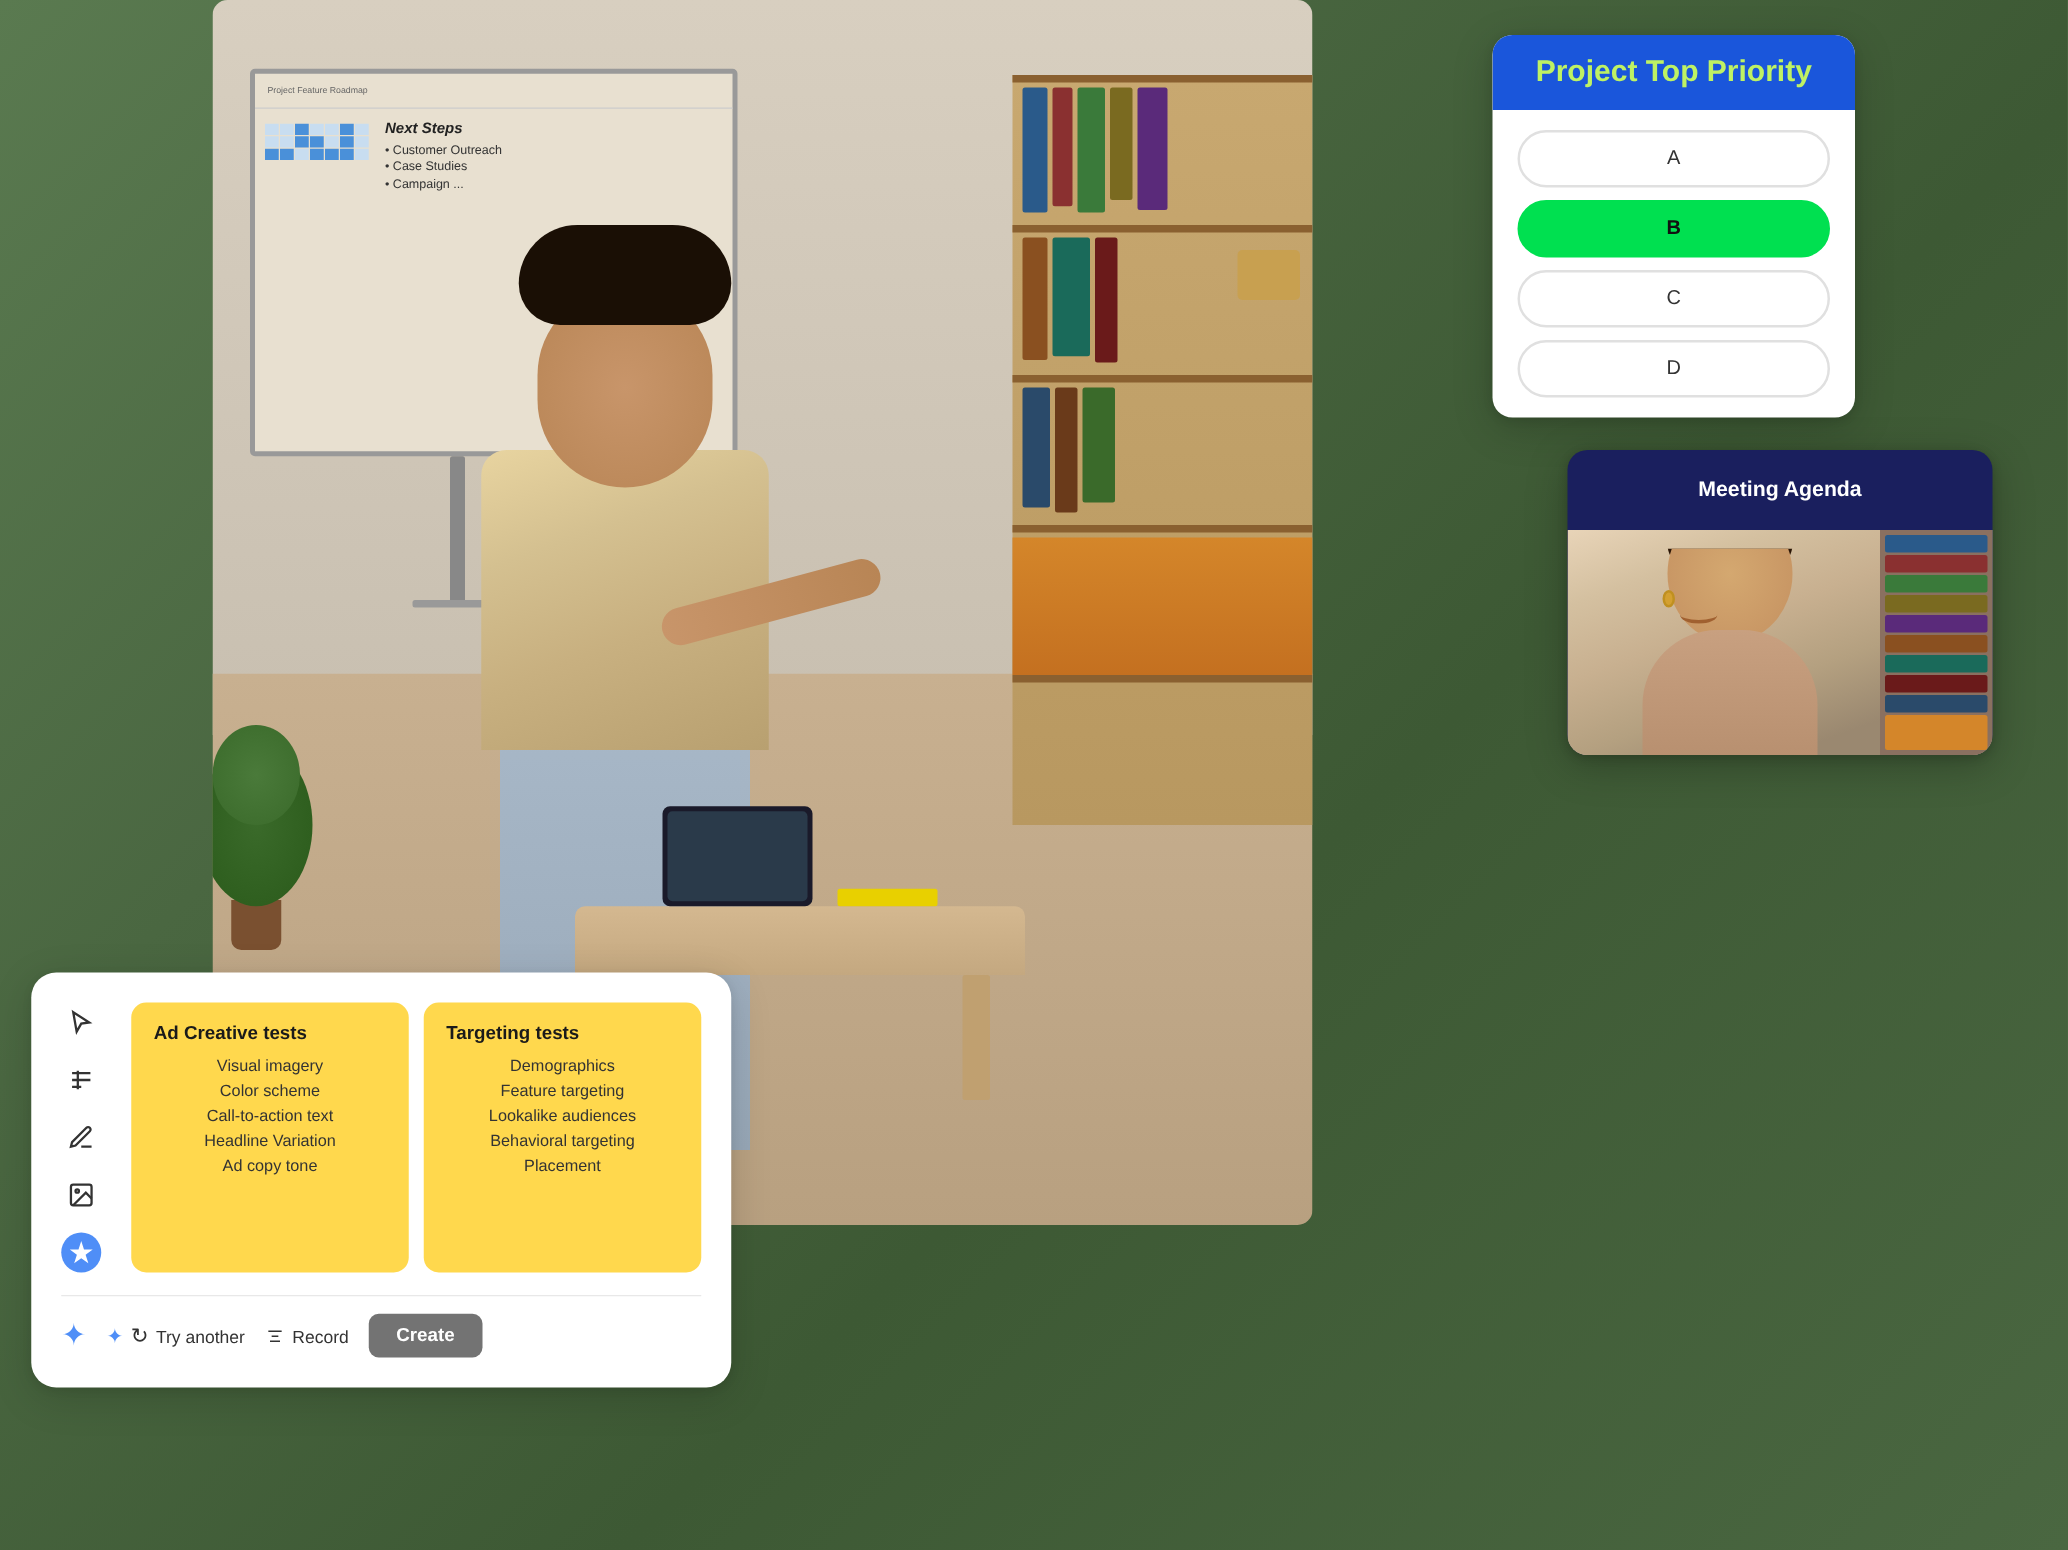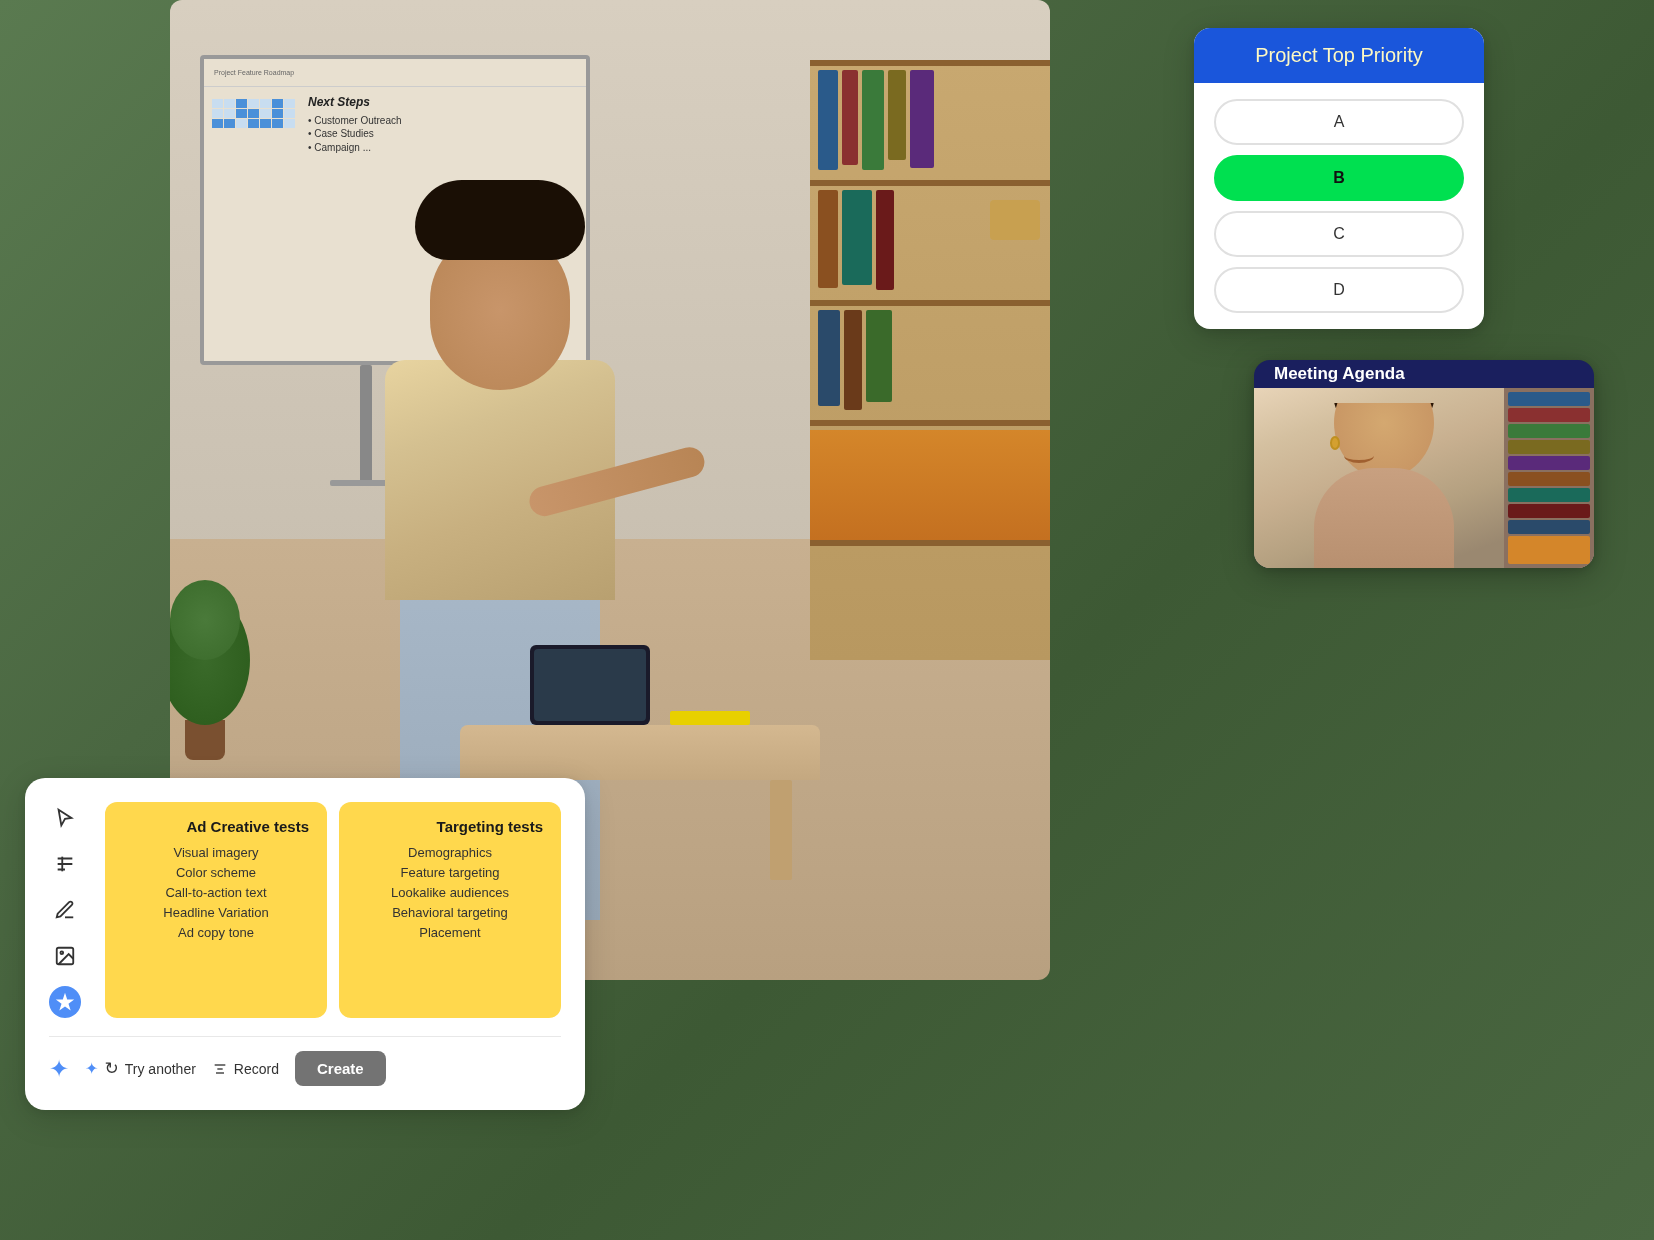--- a/index.html
+++ b/index.html
@@ -34,23 +34,23 @@
       z-index: 10;
     }
 
     .priority-card-header {
       background: #1a56db;
       padding: 16px 20px;
       text-align: center;
     }
 
     .priority-card-title {
-      color: #fef9c3;
-      font-size: 20px;
-      font-weight: 400;
+      color: #bef264;
+      font-size: 24px;
+      font-weight: 700;
     }
 
     .priority-card-body {
       padding: 16px 20px;
       display: flex;
       flex-direction: column;
       gap: 10px;
     }
 
     .priority-option {
@@ -79,21 +79,22 @@
       right: 60px;
       width: 340px;
       background: #1a1f5e;
       border-radius: 16px;
       overflow: hidden;
       box-shadow: 0 8px 32px rgba(0,0,0,0.25), 0 2px 8px rgba(0,0,0,0.15);
       z-index: 10;
     }
 
     .meeting-card-header {
-      padding: 4px 20px;
+      padding: 22px 20px;
+      text-align: center;
     }
 
     .meeting-card-title {
       color: white;
       font-size: 17px;
       font-weight: 600;
     }
 
     .meeting-card-video {
       position: relative;
@@ -193,21 +194,20 @@
       border-radius: 12px;
       padding: 16px 18px;
       flex: 1;
     }
 
     .yellow-card-title {
       font-size: 15px;
       font-weight: 700;
       color: #1a1a1a;
       margin-bottom: 10px;
-      text-align: right;
     }
 
     .yellow-card-item {
       font-size: 13px;
       color: #333;
       margin-bottom: 5px;
       text-align: center;
     }
 
     .toolbar-bottom {

